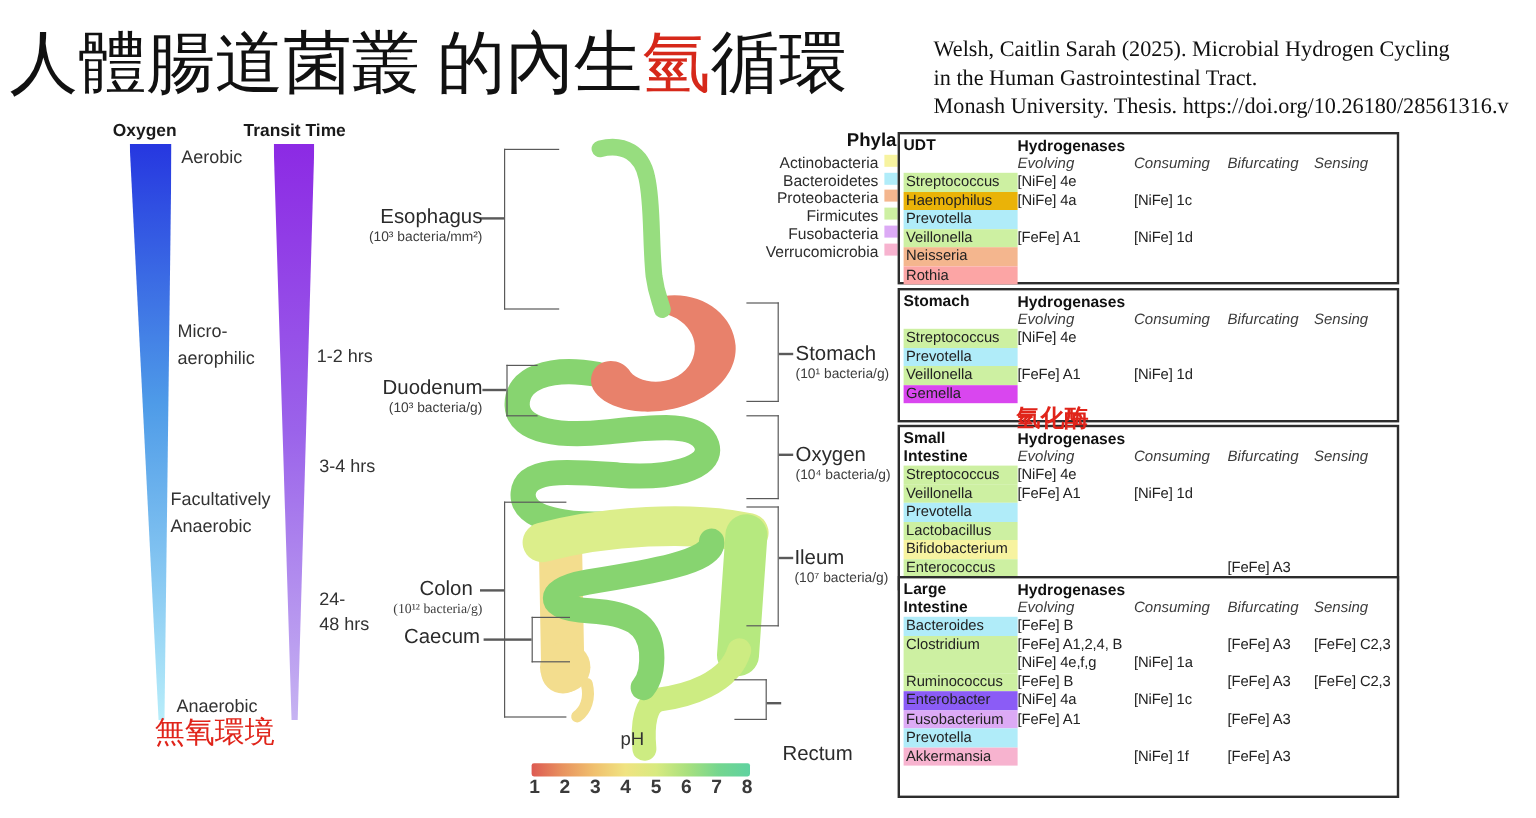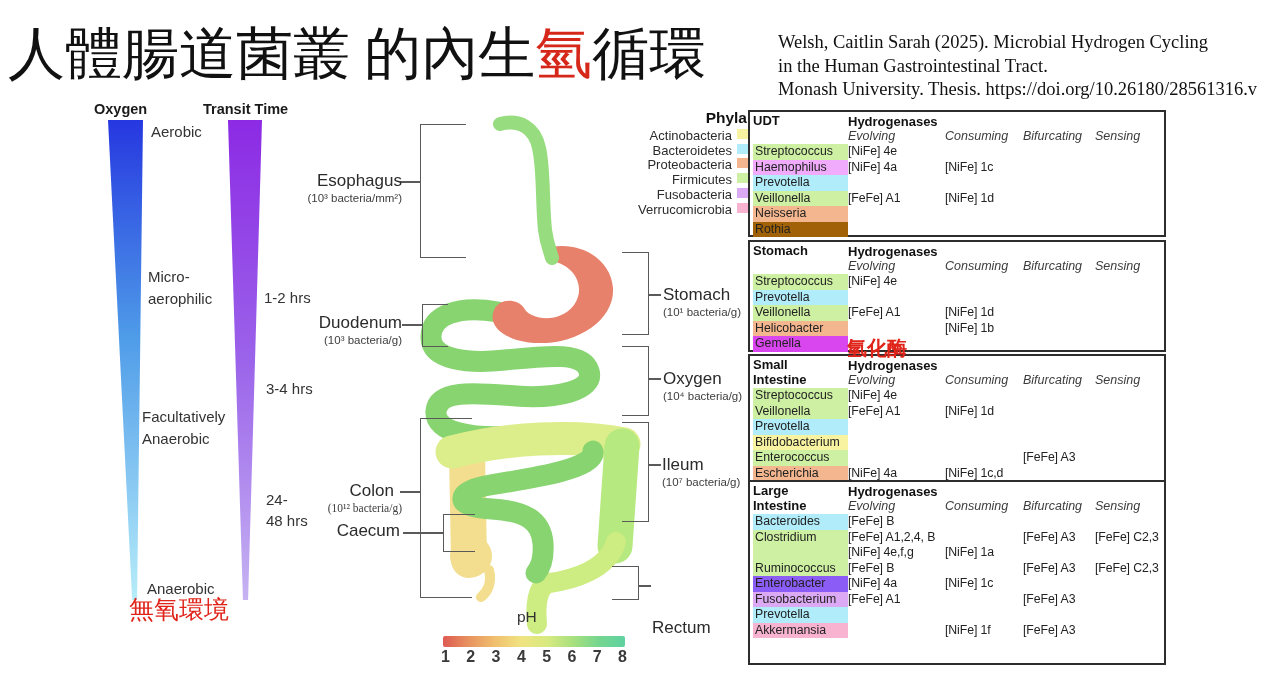--- a/index.html
+++ b/index.html
@@ -256,21 +256,21 @@
        </div>
      </div>
       <div class="trow">
        <div class="genus" style="background:#cdf0a2">Streptococcus</div>
        <div class="cell">[NiFe] 4e</div>
        <div class="cell"></div>
        <div class="cell"></div>
        <div class="cell"></div>
      </div>
       <div class="trow">
-       <div class="genus" style="background:#f0abfc">Haemophilus</div>
+       <div class="genus" style="background:#eab308">Haemophilus</div>
        <div class="cell">[NiFe] 4a</div>
        <div class="cell">[NiFe] 1c</div>
        <div class="cell"></div>
        <div class="cell"></div>
      </div>
       <div class="trow">
        <div class="genus" style="background:#b0ecf9">Prevotella</div>
        <div class="cell"></div>
        <div class="cell"></div>
        <div class="cell"></div>
@@ -284,21 +284,21 @@
        <div class="cell"></div>
      </div>
       <div class="trow">
        <div class="genus" style="background:#f4b68e">Neisseria</div>
        <div class="cell"></div>
        <div class="cell"></div>
        <div class="cell"></div>
        <div class="cell"></div>
      </div>
       <div class="trow">
-       <div class="genus" style="background:#a16207">Rothia</div>
+       <div class="genus" style="background:#fca5a5">Rothia</div>
        <div class="cell"></div>
        <div class="cell"></div>
        <div class="cell"></div>
        <div class="cell"></div>
      </div>
     </div>
   <div class="ttable" id="t-stomach">
       <div class="thead">
        <div class="torgan">Stomach</div>
        <div>
@@ -322,27 +322,20 @@
        <div class="genus" style="background:#b0ecf9">Prevotella</div>
        <div class="cell"></div>
        <div class="cell"></div>
        <div class="cell"></div>
        <div class="cell"></div>
      </div>
       <div class="trow">
        <div class="genus" style="background:#cdf0a2">Veillonella</div>
        <div class="cell">[FeFe] A1</div>
        <div class="cell">[NiFe] 1d</div>
-       <div class="cell"></div>
-       <div class="cell"></div>
-     </div>
-      <div class="trow">
-       <div class="genus" style="background:#f4b68e">Helicobacter</div>
-       <div class="cell"></div>
-       <div class="cell">[NiFe] 1b</div>
        <div class="cell"></div>
        <div class="cell"></div>
      </div>
       <div class="trow">
        <div class="genus" style="background:#d946ef">Gemella</div>
        <div class="cell"></div>
        <div class="cell"></div>
        <div class="cell"></div>
        <div class="cell"></div>
      </div>
@@ -376,20 +369,27 @@
        <div class="cell"></div>
      </div>
       <div class="trow">
        <div class="genus" style="background:#b0ecf9">Prevotella</div>
        <div class="cell"></div>
        <div class="cell"></div>
        <div class="cell"></div>
        <div class="cell"></div>
      </div>
       <div class="trow">
+       <div class="genus" style="background:#cdf0a2">Lactobacillus</div>
+       <div class="cell"></div>
+       <div class="cell"></div>
+       <div class="cell"></div>
+       <div class="cell"></div>
+     </div>
+      <div class="trow">
        <div class="genus" style="background:#f7f3a0">Bifidobacterium</div>
        <div class="cell"></div>
        <div class="cell"></div>
        <div class="cell"></div>
        <div class="cell"></div>
      </div>
       <div class="trow">
        <div class="genus" style="background:#cdf0a2">Enterococcus</div>
        <div class="cell"></div>
        <div class="cell"></div>

